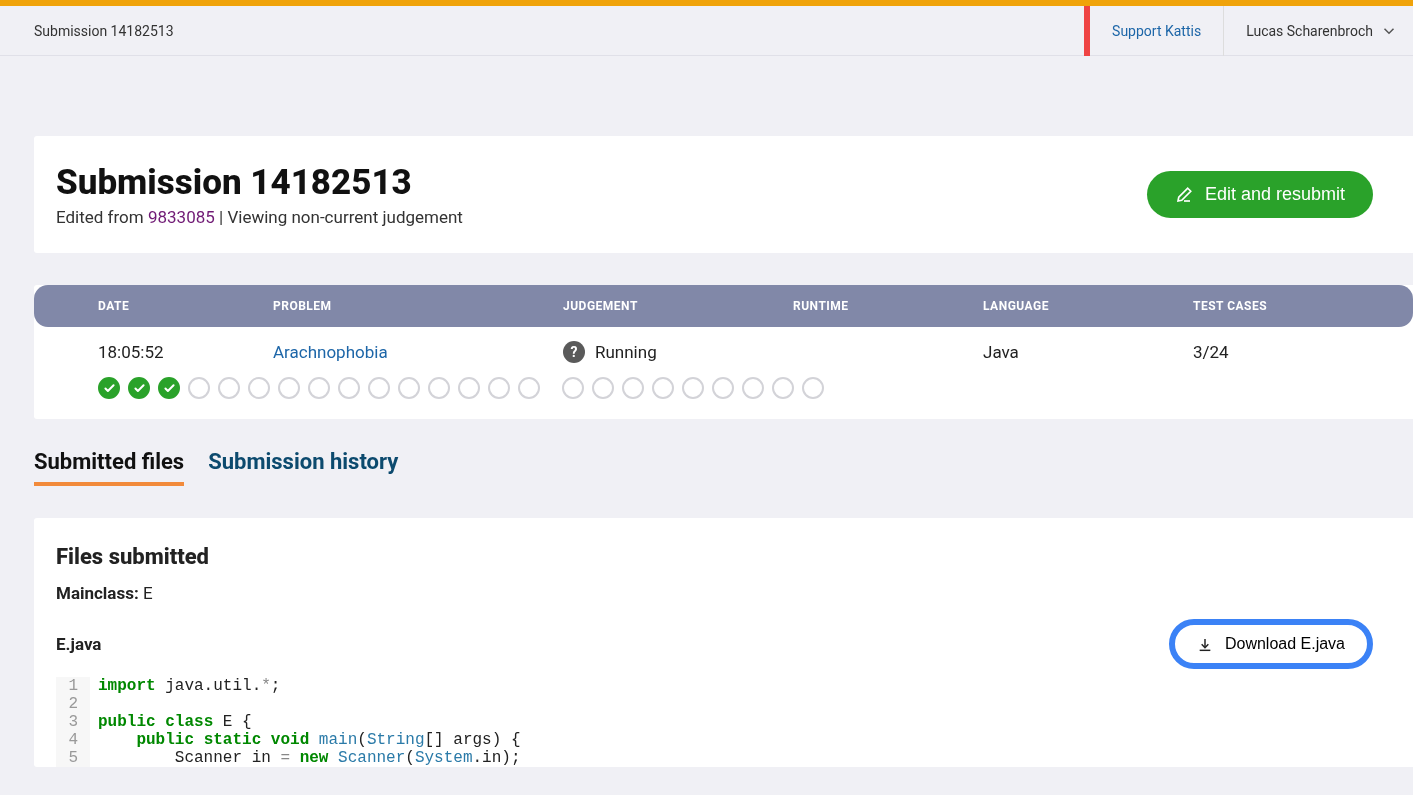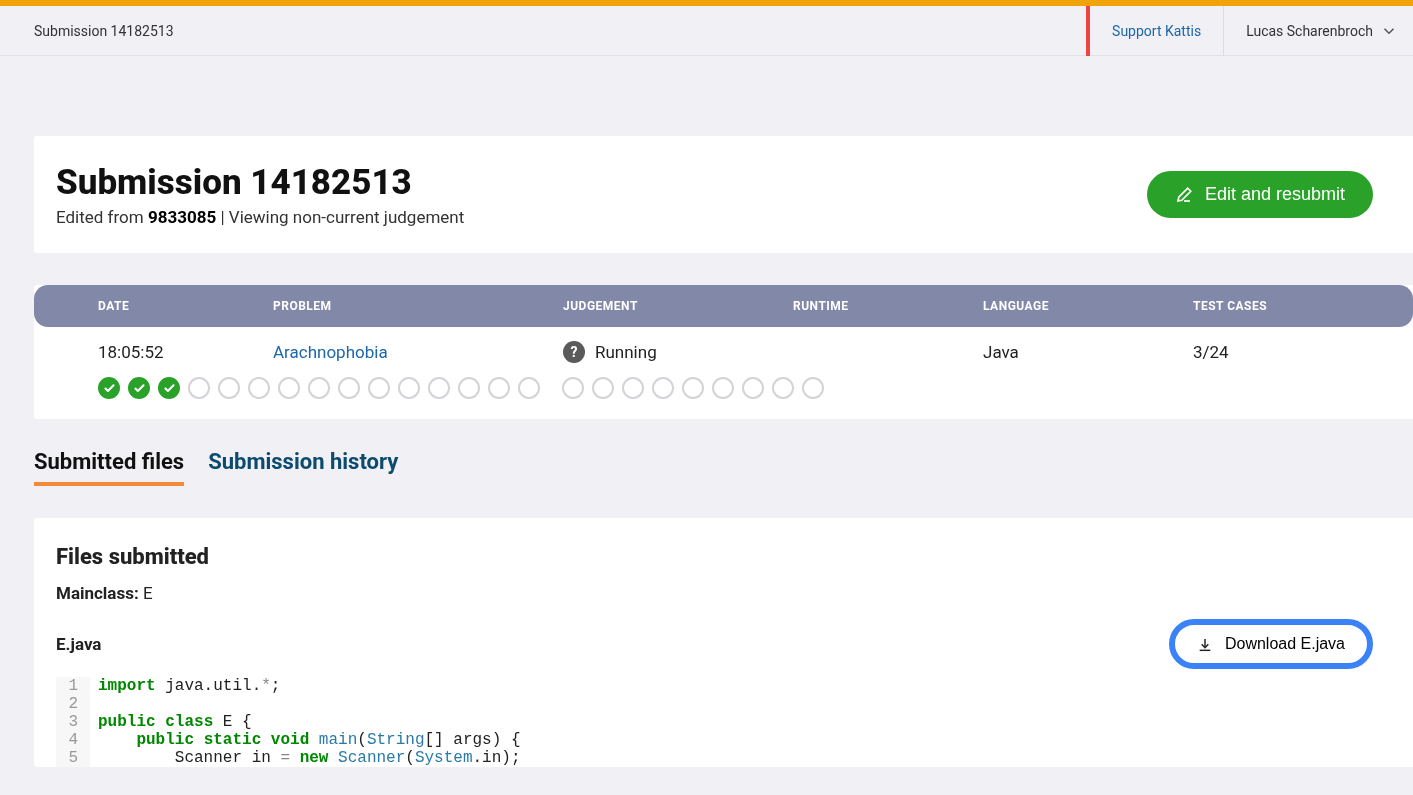--- a/index.html
+++ b/index.html
@@ -23,21 +23,21 @@
   padding-left: 34px;
   font-size: 14px;
   color: #333;
   flex: 1;
 }
 .top-header-link {
   padding: 0 22px;
   height: 50px;
   display: flex;
   align-items: center;
-  border-left: 4px solid #ef4444;
+  border-left: 6px solid #ef4444;
   font-size: 14px;
   color: #1d66a8;
   cursor: pointer;
 }
 .top-header-user {
   padding: 0 18px 0 22px;
   height: 50px;
   display: flex;
   align-items: center;
   border-left: 1px solid #ddd;
@@ -67,23 +67,22 @@
   font-size: 35px;
   font-weight: 800;
   color: #111;
   margin-bottom: 4px;
 }
 .subtitle {
   font-size: 17px;
   color: #333;
 }
 .subtitle a {
-  color: #000000;
+  color: #701a75;
   text-decoration: none;
-  font-weight: bold;
 }
 .edit-btn {
   background: #2aa22a;
   color: #fff;
   border: none;
   border-radius: 999px;
   padding: 13px 28px;
   font-size: 18px;
   cursor: pointer;
   display: flex;

